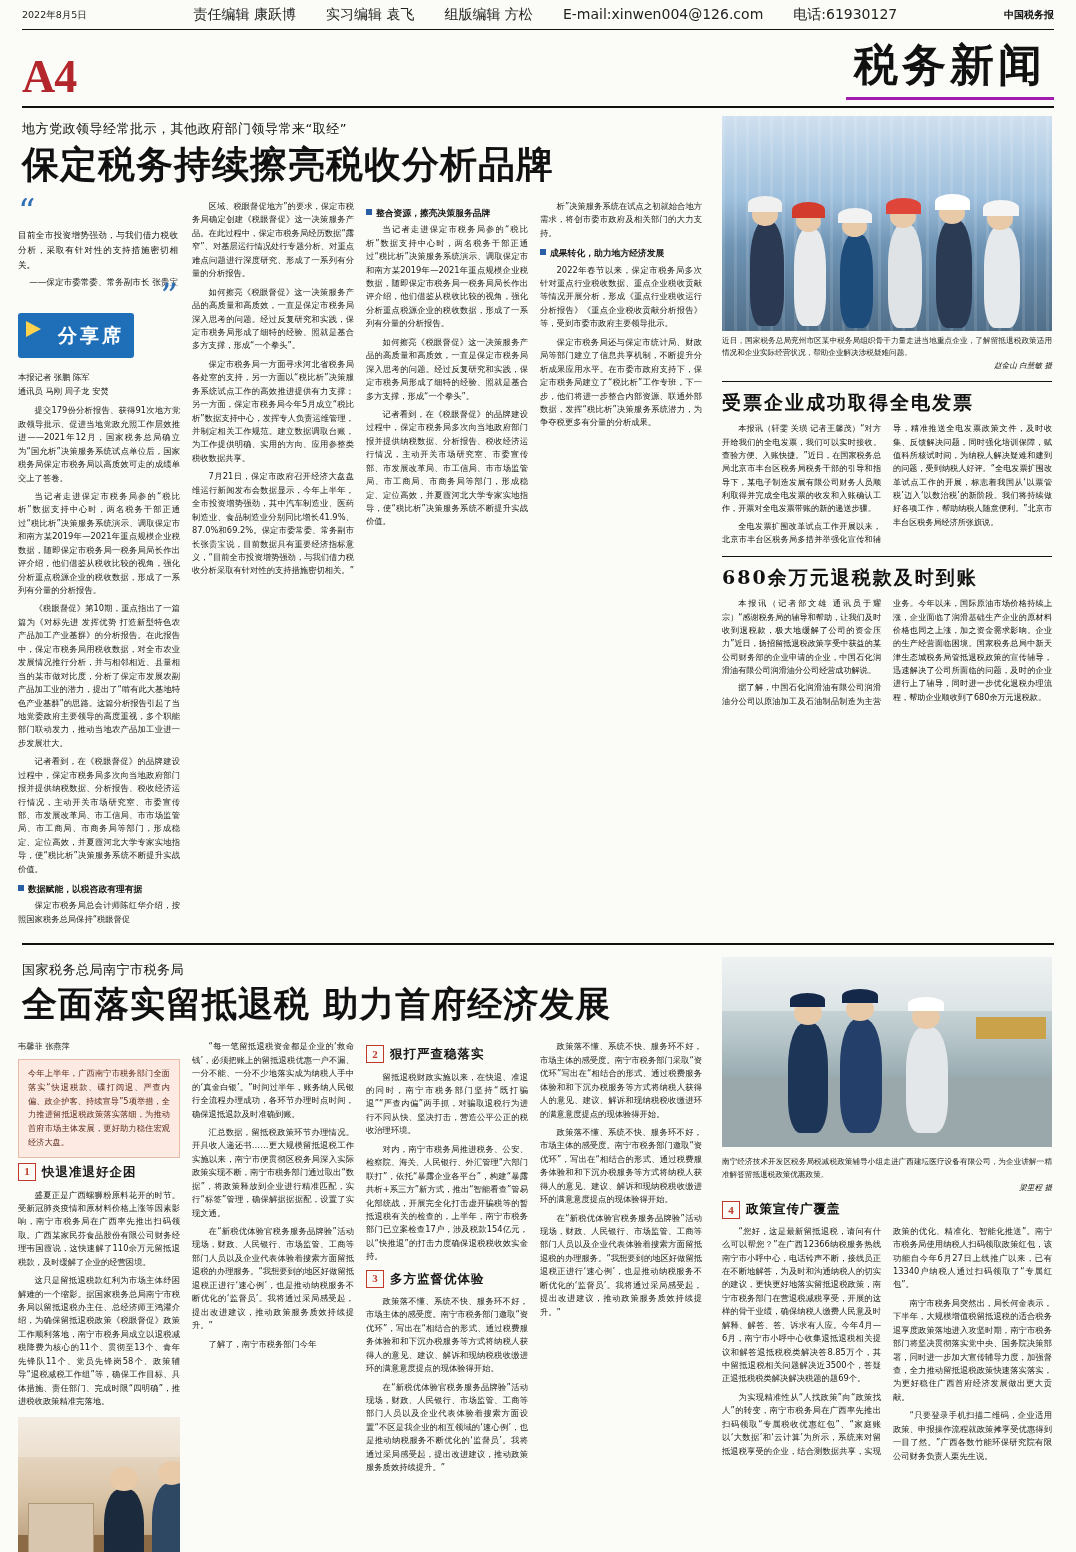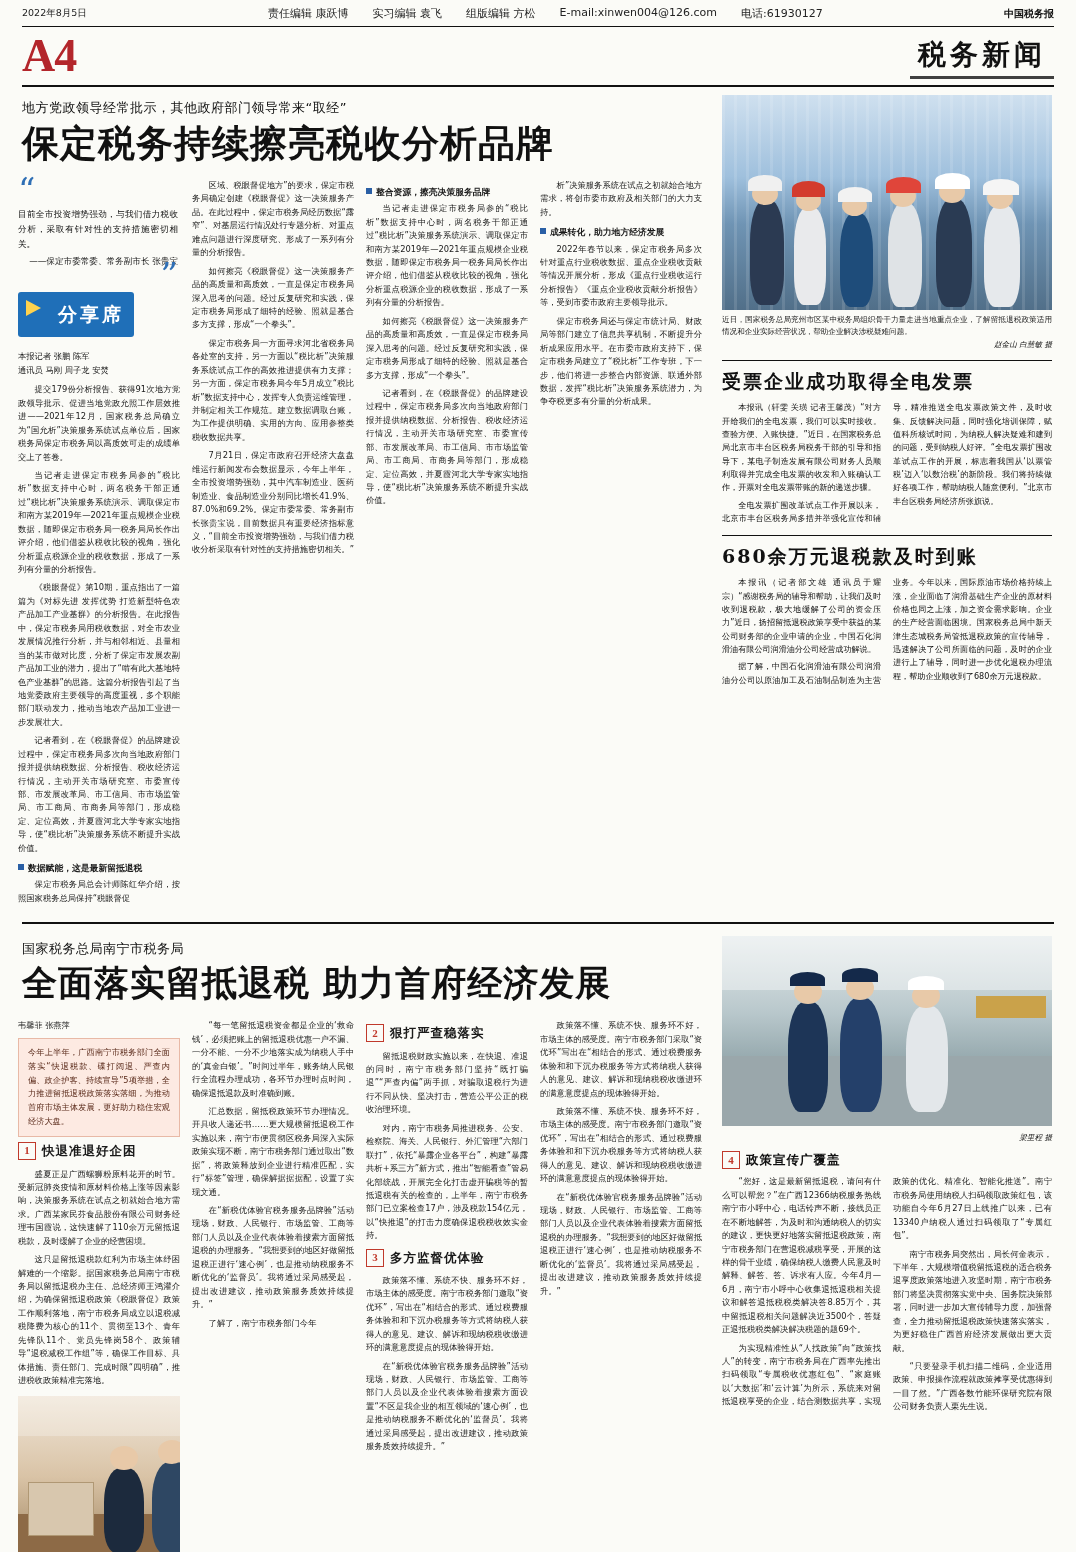--- a/index.html
+++ b/index.html
@@ -9,28 +9,28 @@
     font-family:"DejaVu Sans","Liberation Sans",sans-serif;
     color:#111;
     position:relative;
     overflow:hidden;
   }
   .page{position:relative;width:1076px;height:1552px;box-sizing:border-box;padding:0 18px;}
 
   
   .masthead{display:flex;align-items:center;justify-content:space-between;font-size:9px;padding:6px 4px 3px 4px;}
   .mh-date{font-size:9.5px;color:#222;}
-  .mh-credits{display:flex;gap:24px;font-size:11px;color:#222;justify-content:space-between;}
+  .mh-credits{display:flex;gap:30px;font-size:14px;color:#222;justify-content:space-between;}
   .mh-paper{font-size:10px;font-weight:bold;}
   .rule-top{border-top:1.6px solid #111;margin:2px 4px 0 4px;}
 
   .titlebar{display:flex;align-items:flex-end;justify-content:space-between;padding:6px 4px 4px 4px;}
   .pageno{font-size:46px;font-weight:bold;color:#b3262b;line-height:1;font-family:"Liberation Serif",serif;letter-spacing:-1px;}
-  .section-title{font-size:28px;font-weight:bold;letter-spacing:4px;font-family:Liberation Serif, serif;
-     border-bottom:3px solid #404040;padding:0 8px 2px 8px;}
+  .section-title{font-size:44px;font-weight:bold;letter-spacing:4px;font-family:Liberation Serif, serif;
+     border-bottom:3px solid #a21caf;padding:0 8px 2px 8px;}
   .rule-top2{border-top:2px solid #111;margin:2px 4px 8px 4px;}
 
   
   .kicker{font-size:13px;color:#111;margin:4px 4px 2px 4px;letter-spacing:.5px;}
   .headline{font-size:37px;font-weight:bold;letter-spacing:1px;margin:2px 4px 10px 4px;
      font-family:"DejaVu Serif","Liberation Serif",serif;}
   .headline2{font-size:35px;font-weight:bold;letter-spacing:1px;margin:2px 4px 12px 4px;
      font-family:"DejaVu Serif","Liberation Serif",serif;}
 
   .top-wrap{display:flex;gap:14px;}
@@ -128,21 +128,21 @@
             <div class="byline">
               <div>本报记者 张鹏 陈军</div>
               <div>通讯员 马刚 周子龙 安焚</div>
             </div>
           </div>
           <p>提交179份分析报告、获得91次地方党政领导批示、促进当地党政允照工作层效推进——2021年12月，国家税务总局确立为“国允析”决策服务系统试点单位后，国家税务局保定市税务局以高质效可走的成绩单交上了答卷。</p>
           <p>当记者走进保定市税务局参的“税比析”数据支持中心时，两名税务干部正通过“税比析”决策服务系统演示、调取保定市和南方某2019年—2021年重点规模企业税数据，随即保定市税务局一税务局局长作出评介绍，他们借鉴从税收比较的视角，强化分析重点税源企业的税收数据，形成了一系列有分量的分析报告。</p>
           <p>《税眼督促》第10期，重点指出了一篇篇为《对标先进 发挥优势 打造新型特色农产品加工产业基群》的分析报告。在此报告中，保定市税务局用税收数据，对全市农业发展情况推行分析，并与相邻相近、县量相当的某市做对比度，分析了保定市发展农副产品加工业的潜力，提出了“啃有此大基地特色产业基群”的思路。这篇分析报告引起了当地党委政府主要领导的高度重视，多个职能部门联动发力，推动当地农产品加工业进一步发展壮大。</p>
           <p>记者看到，在《税眼督促》的品牌建设过程中，保定市税务局多次向当地政府部门报并提供纳税数据、分析报告、税收经济运行情况，主动开关市场研究室、市委宣传部、市发展改革局、市工信局、市市场监管局、市工商局、市商务局等部门，形成稳定、定位高效，并夏霞河北大学专家实地指导，使“税比析”决策服务系统不断提升实战价值。</p>
           <div class="sub-h">
-            <span class="sq"></span><span>数据赋能，这是最新留抵退税</span>
+            <span class="sq"></span><span>数据赋能，以税咨政有理有据</span>
           </div>
           <p>保定市税务局总会计师陈红华介绍，按照国家税务总局保持“税眼督促</p>
         </div>
 
         <div class="col" style="width:162px">
           <p>区域、税眼督促地方”的要求，保定市税务局确定创建《税眼督促》这一决策服务产品。在此过程中，保定市税务局经历数据“露窄”、对基层运行情况处行专题分析、对重点难点问题进行深度研究、形成了一系列有分量的分析报告。</p>
           <p>如何擦亮《税眼督促》这一决策服务产品的高质量和高质效，一直是保定市税务局深入思考的问题。经过反复研究和实践，保定市税务局形成了细特的经验、照就是基合多方支撑，形成“一个拳头”。</p>
           <p>保定市税务局一方面寻求河北省税务局各处室的支持，另一方面以“税比析”决策服务系统试点工作的高效推进提供有力支撑；另一方面，保定市税务局今年5月成立“税比析”数据支持中心，发挥专人负责运维管理，并制定相关工作规范。建立数据调取台账，为工作提供明确、实用的方向、应用参整类税收数据共享。</p>
           <p>7月21日，保定市政府召开经济大盘盘维运行新闻发布会数据显示，今年上半年，全市投资增势强劲，其中汽车制造业、医药制造业、食品制造业分别同比增长41.9%、87.0%和69.2%。保定市委常委、常务副市长张贵宝说，目前数据具有重要经济指标意义，“目前全市投资增势强劲，与我们借力税收分析采取有针对性的支持措施密切相关。”</p>
         </div>
@@ -219,21 +219,21 @@
       <div class="headline2">全面落实留抵退税  助力首府经济发展</div>
 
       <div class="cols">
         <div class="col" style="width:162px">
           <div style="font-size:8.2px;margin-bottom:5px;">韦馨菲 张燕萍</div>
           <div class="lead-box">今年上半年，广西南宁市税务部门全面落实“快退税款、碟打阔退、严查内偏、政企护客、持续宣导”5项举措，全力推进留抵退税政策落实落细，为推动首府市场主体发展，更好助力稳住宏观经济大盘。</div>
           <div class="numhead">
             <div class="numbox">1</div>
             <div class="numtitle">快退准退好企困</div>
           </div>
-          <p>盛夏正是广西螺狮粉原料花开的时节。受新冠肺炎疫情和原材料价格上涨等因素影响，决策服务系统在试点之初就始合地方需求。广西某家民芬食品股份有限公司财务经理韦国霞说，这快速解了110余万元留抵退税款，及时缓解了企业的经营困境。</p>
+          <p>盛夏正是广西螺狮粉原料花开的时节。受新冠肺炎疫情和原材料价格上涨等因素影响，南宁市税务局在广西率先推出扫码领取。广西某家民芬食品股份有限公司财务经理韦国霞说，这快速解了110余万元留抵退税款，及时缓解了企业的经营困境。</p>
           <p>这只是留抵退税款红利为市场主体纾困解难的一个缩影。据国家税务总局南宁市税务局以留抵退税办主任、总经济师王鸿灌介绍，为确保留抵退税政策《税眼督促》政策工作顺利落地，南宁市税务局成立以退税减税降费为核心的11个、贯彻至13个、青年先锋队11个、党员先锋岗58个、政策辅导“退税减税工作组”等，确保工作目标、具体措施、责任部门、完成时限“四明确”，推进税收政策精准完落地。</p>
 
           <div class="photo img-c" style="height:180px;margin-top:8px;position:relative;">
             <div style="position:absolute;left:0;bottom:0;width:100%;height:62px;background:#8d6a46;"></div>
             <div style="position:absolute;left:10px;bottom:40px;width:64px;height:52px;background:#d8c7ae;border:1px solid #b09874;"></div>
             <div class="fig" style="left:86px;top:72px;width:40px;height:85px;background:#1c2a3d;"></div>
             <div class="fig" style="left:92px;top:50px;width:28px;height:24px;border-radius:50%;background:#e8c9a8;"></div>
             <div class="fig" style="left:134px;top:66px;width:42px;height:92px;background:#2e4763;"></div>
             <div class="fig" style="left:140px;top:44px;width:28px;height:24px;border-radius:50%;background:#e8c9a8;"></div>
             <div style="position:absolute;left:0;top:0;width:100%;height:40px;background:rgba(255,255,255,.25);"></div>
@@ -281,20 +281,21 @@
         <div class="fig" style="left:118px;top:62px;width:42px;height:114px;background:#24406a;"></div>
         <div class="fig" style="left:124px;top:40px;width:28px;height:24px;border-radius:50%;background:#e8c9a8;"></div>
         <div class="fig" style="left:120px;top:32px;width:36px;height:14px;border-radius:50% 50% 0 0;background:#14294a;"></div>
         <div class="fig" style="left:184px;top:70px;width:42px;height:106px;background:#e3e7ea;"></div>
         <div class="fig" style="left:190px;top:48px;width:28px;height:24px;border-radius:50%;background:#e8c9a8;"></div>
         <div class="fig" style="left:186px;top:40px;width:36px;height:14px;border-radius:50% 50% 0 0;background:#ffffff;"></div>
         <div style="position:absolute;right:6px;top:60px;width:70px;height:22px;background:#caa24a;"></div>
       </div>
       <div style="display:flex;gap:8px;margin-top:5px;">
         <div style="flex:1">
+          <div class="ph-cap">南宁经济技术开发区税务局税减税政策辅导小组走进广西建坛医疗设备有限公司，为企业讲解一精准解答留抵退税政策优惠政策。</div>
           <div class="ph-cred">梁里程 摄</div>
         </div>
       </div>
 
       <div class="numhead" style="margin-top:8px">
         <div class="numbox">4</div>
         <div class="numtitle">政策宣传广覆盖</div>
       </div>
       <div class="col" style="column-count:2;column-gap:12px;">
         <p>“您好，这是最新留抵退税，请问有什么可以帮您？”在广西12366纳税服务热线南宁市小呼中心，电话铃声不断，接线员正在不断地解答，为及时和沟通纳税人的切实的建议，更快更好地落实留抵退税政策，南宁市税务部门在营退税减税享受，开展的这样的骨干业绩，确保纳税人缴费人民意及时解释、解答、答、诉求有人应。今年4月—6月，南宁市小呼中心收集退抵退税相关提议和解答退抵税税类解决答8.85万个，其中留抵退税相关问题解决近3500个，答疑正退抵税税类解决解决税题的题69个。</p>

